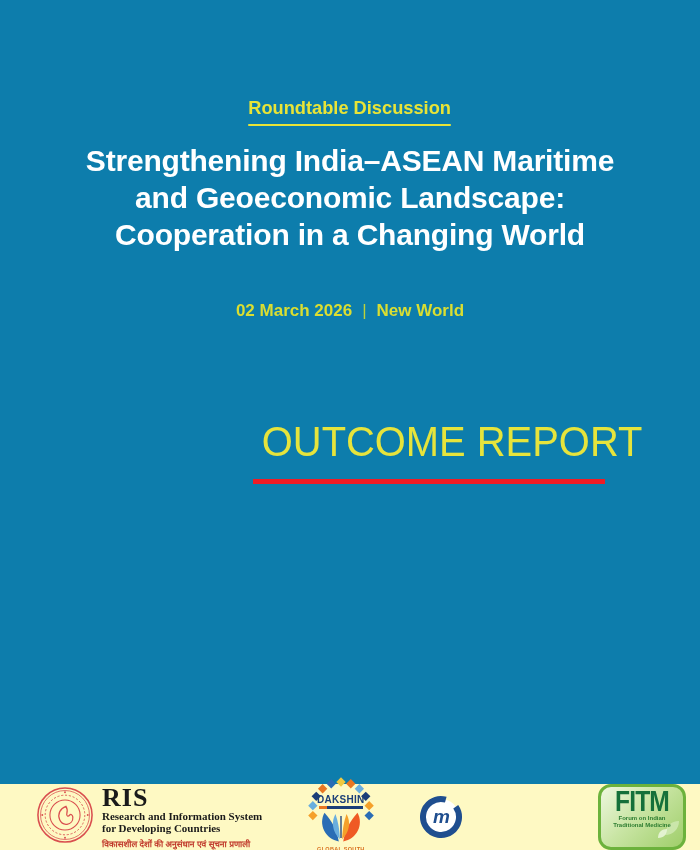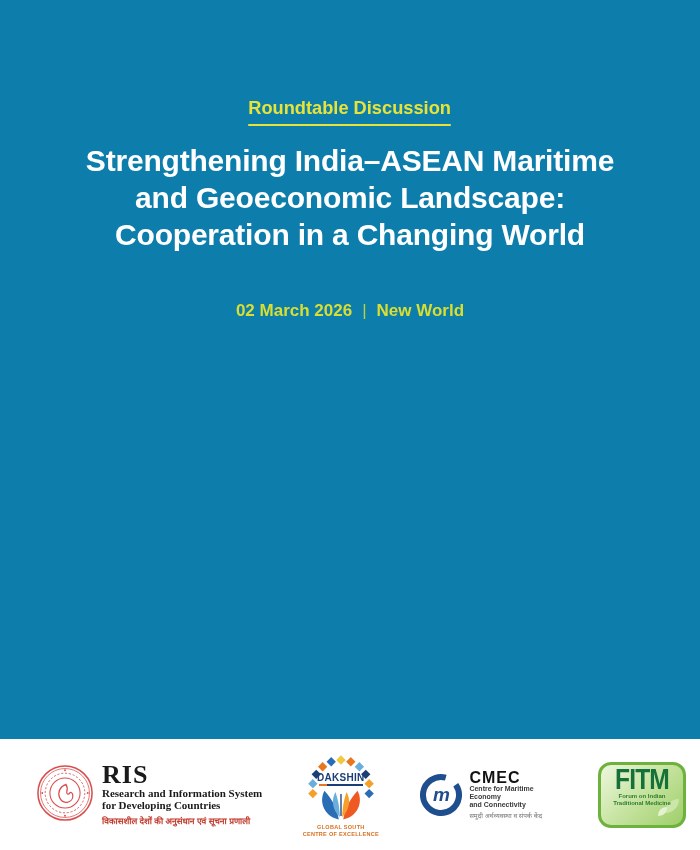--- a/index.html
+++ b/index.html
@@ -52,22 +52,22 @@
     transform: scaleX(0.95);
     transform-origin: center;
   }
   .outcome-rule {
     margin-top: 13px;
     width: 100%; height: 5px;
     background: #ee1c25;
   }
   
   .footer {
-    position: absolute; left: 0; right: 0; bottom: 0; height: 111px;
-    background: #ffffff;
+    position: absolute; left: 0; right: 0; bottom: 0; height: 66px;
+    background: #fef9c3;
     display: flex; align-items: center; justify-content: space-between;
     padding: 0 14px 0 36px;
   }
   .logo { display: flex; align-items: center; }
   
   .ris { gap: 8px; }
   .ris-text { display: flex; flex-direction: column; }
   .ris-acronym { font-family: "Liberation Serif", serif; font-weight: bold; font-size: 26px; line-height: 24px; color: #1a1a1a; letter-spacing: 1px; }
   .ris-line { font-family: "Liberation Serif", serif; font-weight: bold; font-size: 11px; line-height: 12px; color: #1a1a1a; }
   .ris-hindi { margin-top: 4px; font-size: 8.5px; color: #c0392b; font-weight: bold; }
@@ -114,20 +114,24 @@
   <div class="title">
     <div>Strengthening India–ASEAN Maritime</div>
     <div>and Geoeconomic Landscape:</div>
     <div>Cooperation in a Changing World</div>
   </div>
 
   <div class="dateline">
     <span>02 March 2026</span><span class="sep">|</span><span>New World</span>
   </div>
 
+  <div class="outcome-block">
+    <span class="outcome-text">OUTCOME REPORT</span>
+    <div class="outcome-rule"></div>
+  </div>
 
   <div class="footer">
 
     <div class="logo ris">
       <span>
         <svg width="58" height="58" viewBox="0 0 60 60">
           <circle cx="30" cy="30" r="28" fill="none" stroke="#d94f4f" stroke-width="1.6"></circle>
           <circle cx="30" cy="30" r="25.3" fill="none" stroke="#d94f4f" stroke-width="0.8"></circle>
           <circle cx="30" cy="30" r="20.5" fill="none" stroke="#d94f4f" stroke-width="0.9" stroke-dasharray="2.2 1.8"></circle>
           <circle cx="30" cy="30" r="15.6" fill="none" stroke="#d94f4f" stroke-width="1.1"></circle>
@@ -178,26 +182,20 @@
     </div>
 
 
     <div class="logo cmec">
       <span class="cmec-mark">
         <svg width="44" height="44" viewBox="0 0 44 44">
           <circle cx="22" cy="22" r="18" fill="#ffffff" stroke="#1f4e8f" stroke-width="6" stroke-dasharray="100 13" transform="rotate(-35 22 22)"></circle>
         </svg>
         <span class="cmec-m">m</span>
       </span>
-      <div class="cmec-text">
-        <span class="cmec-acronym">CMEC</span>
-        <span class="cmec-line">Centre for Maritime Economy</span>
-        <span class="cmec-line">and Connectivity</span>
-        <span class="cmec-hindi">समुद्री अर्थव्यवस्था व संपर्क केंद्र</span>
-      </div>
     </div>
 
     <div class="logo fitm">
       <span class="fitm-acronym">FITM</span>
       <span class="fitm-line">Forum on Indian</span>
       <span class="fitm-line">Traditional Medicine</span>
       <span class="fitm-leaf">
         <svg width="26" height="22" viewBox="0 0 26 22">
           <path d="M24 2 C16 2 10 8 10 16 C18 16 24 10 24 2 Z" fill="#cde8ae" opacity="0.9"></path>
           <path d="M12 10 C7 10 3 13 3 19 C9 19 12 15 12 10 Z" fill="#e9f5d8" opacity="0.9"></path>

